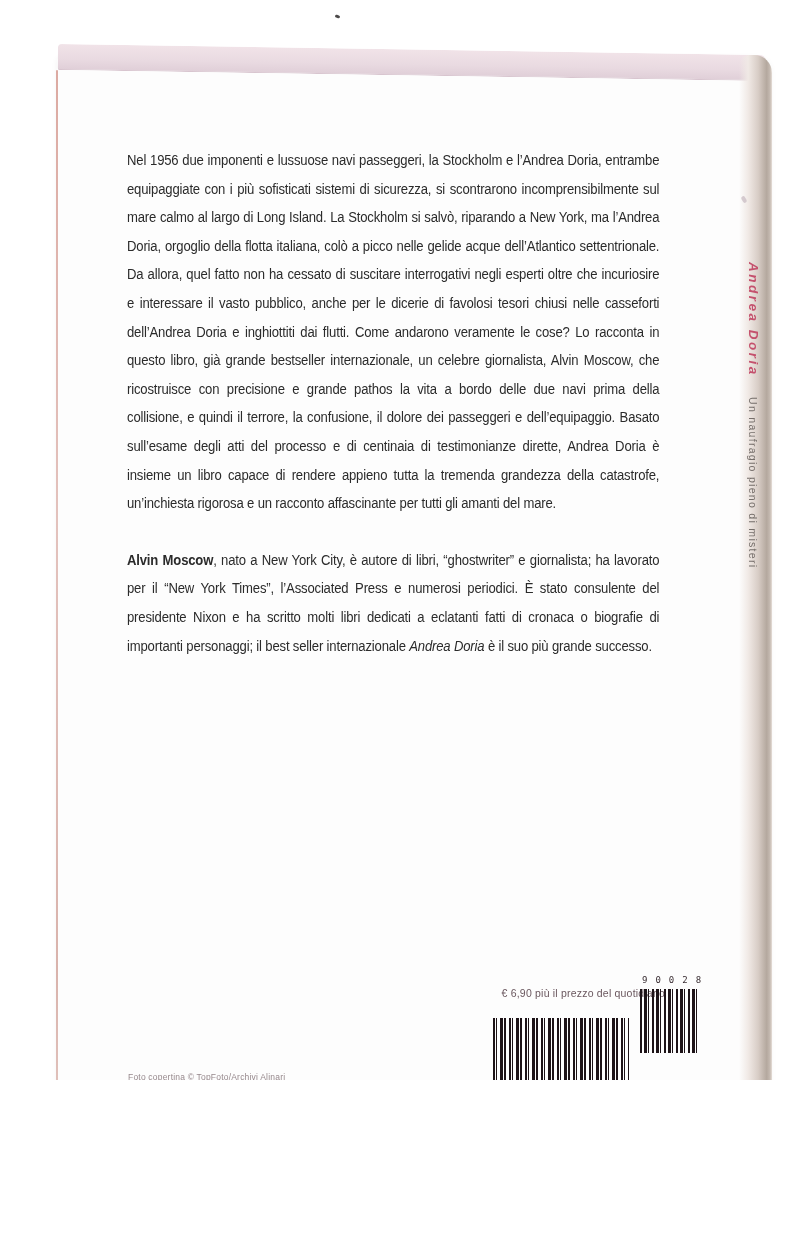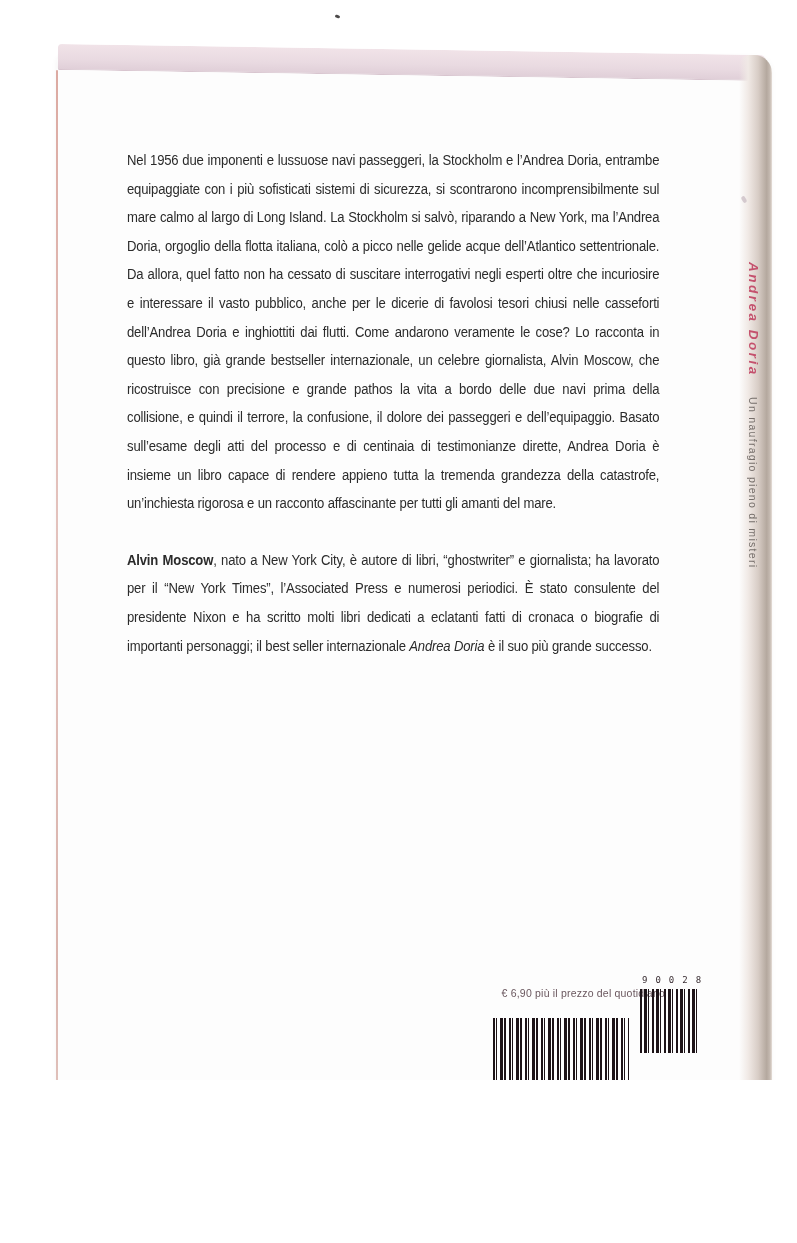--- a/index.html
+++ b/index.html
@@ -121,20 +121,21 @@
     <div class="bars"></div>
     <div class="digits">9 778008 058200</div>
   </div>
 
   <div class="barcode-addon">
     <div class="digits">90028</div>
     <div class="bars"></div>
   </div>
 
   <div class="credits">
+    <div>Foto copertina © TopFoto/Archivi Alinari</div>
   </div>
 
   <div class="spine-text">
     <span class="spine-title">Andrea Doria</span>
     <span class="spine-subtitle">Un naufragio pieno di misteri</span>
   </div>
 
 </div>
 
 </body></html>

